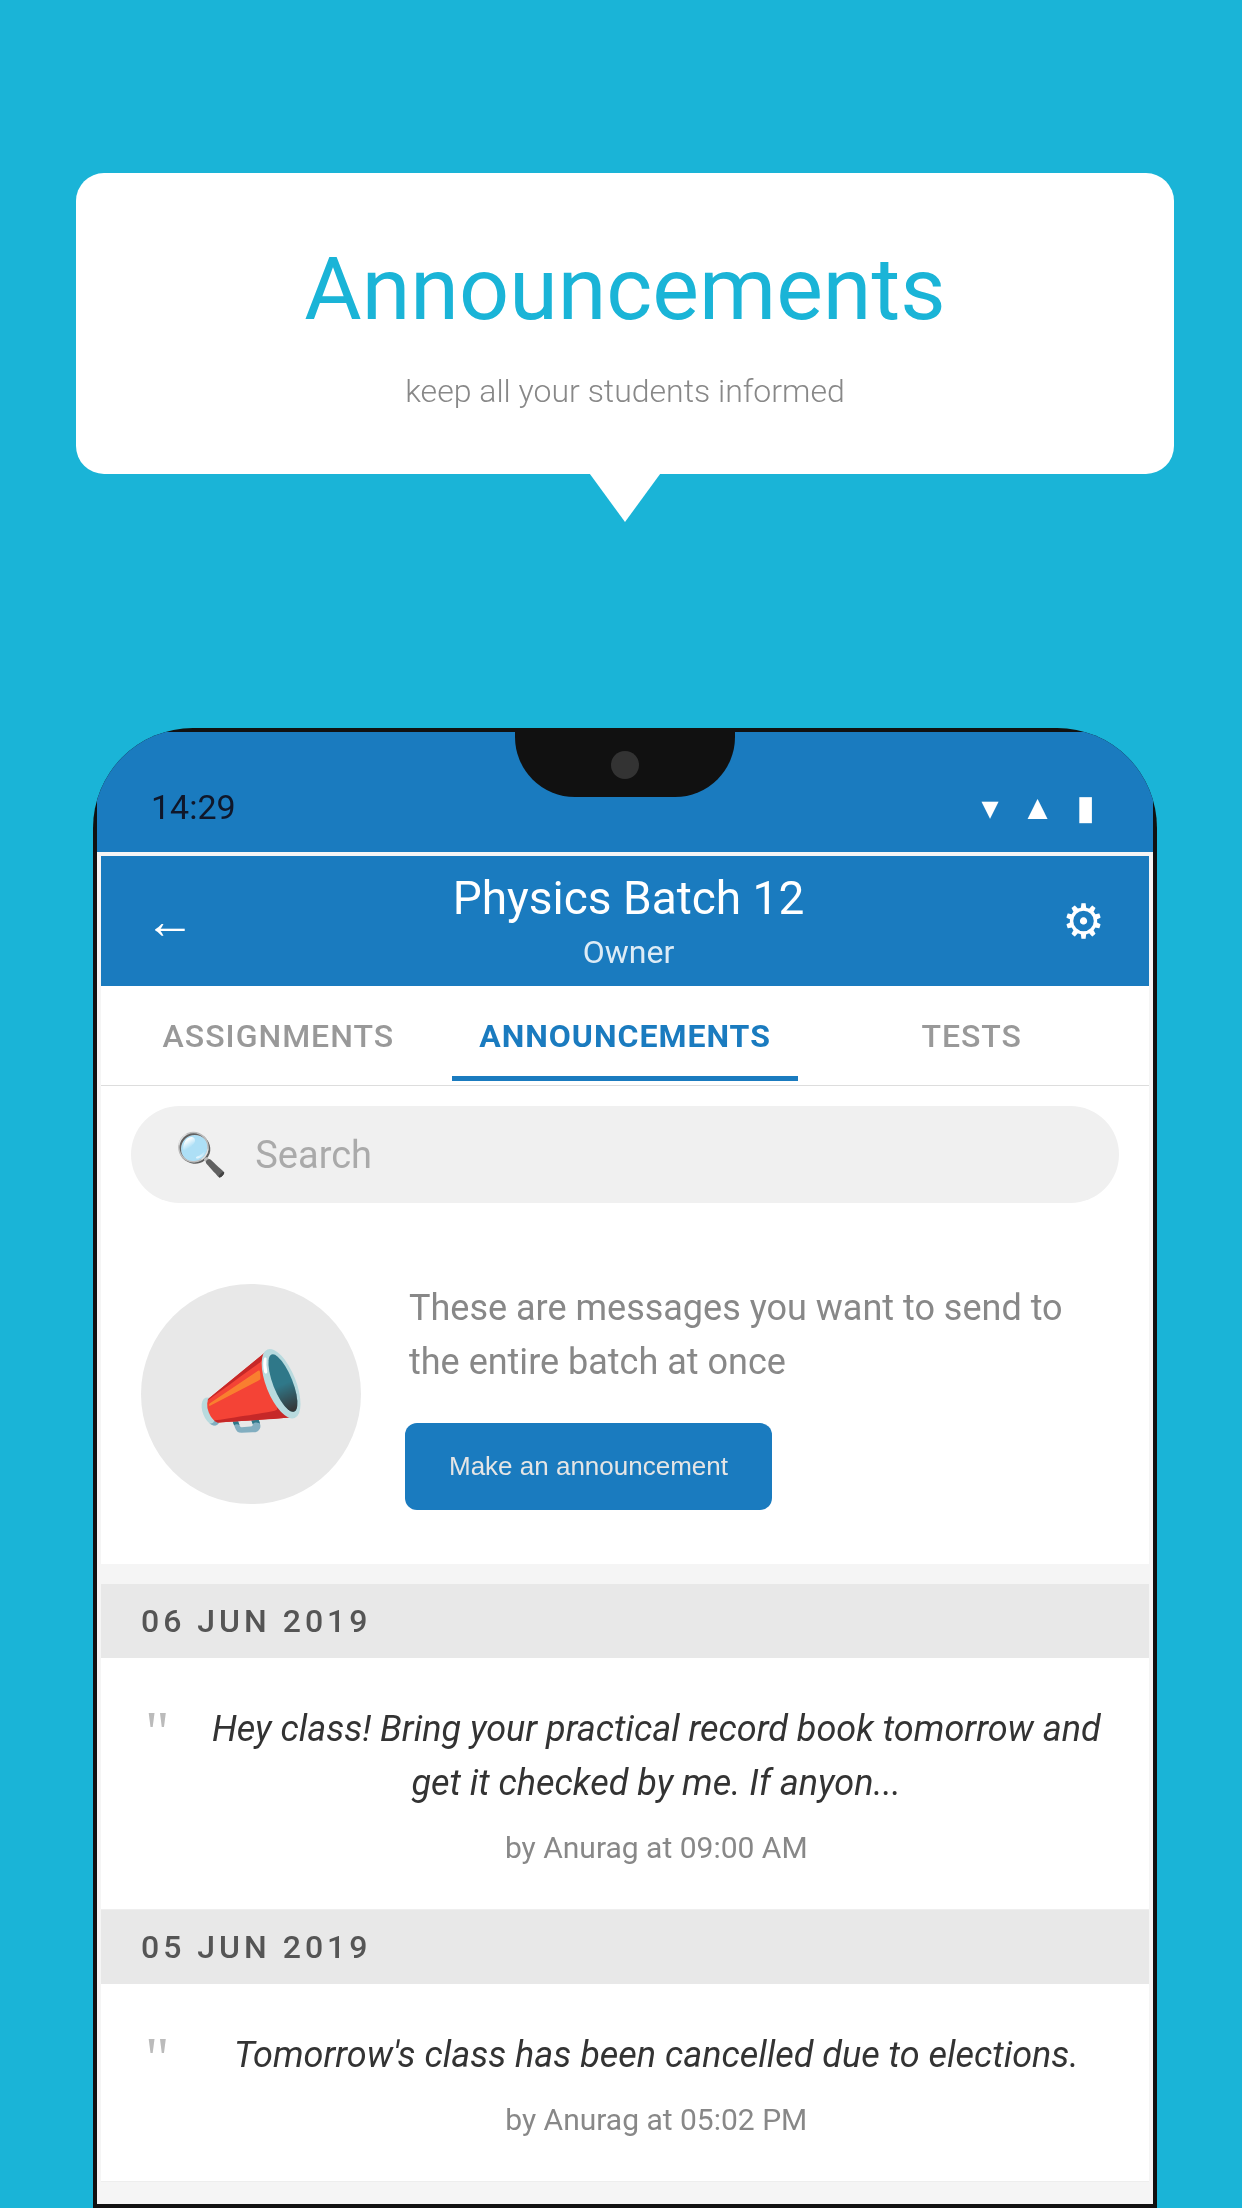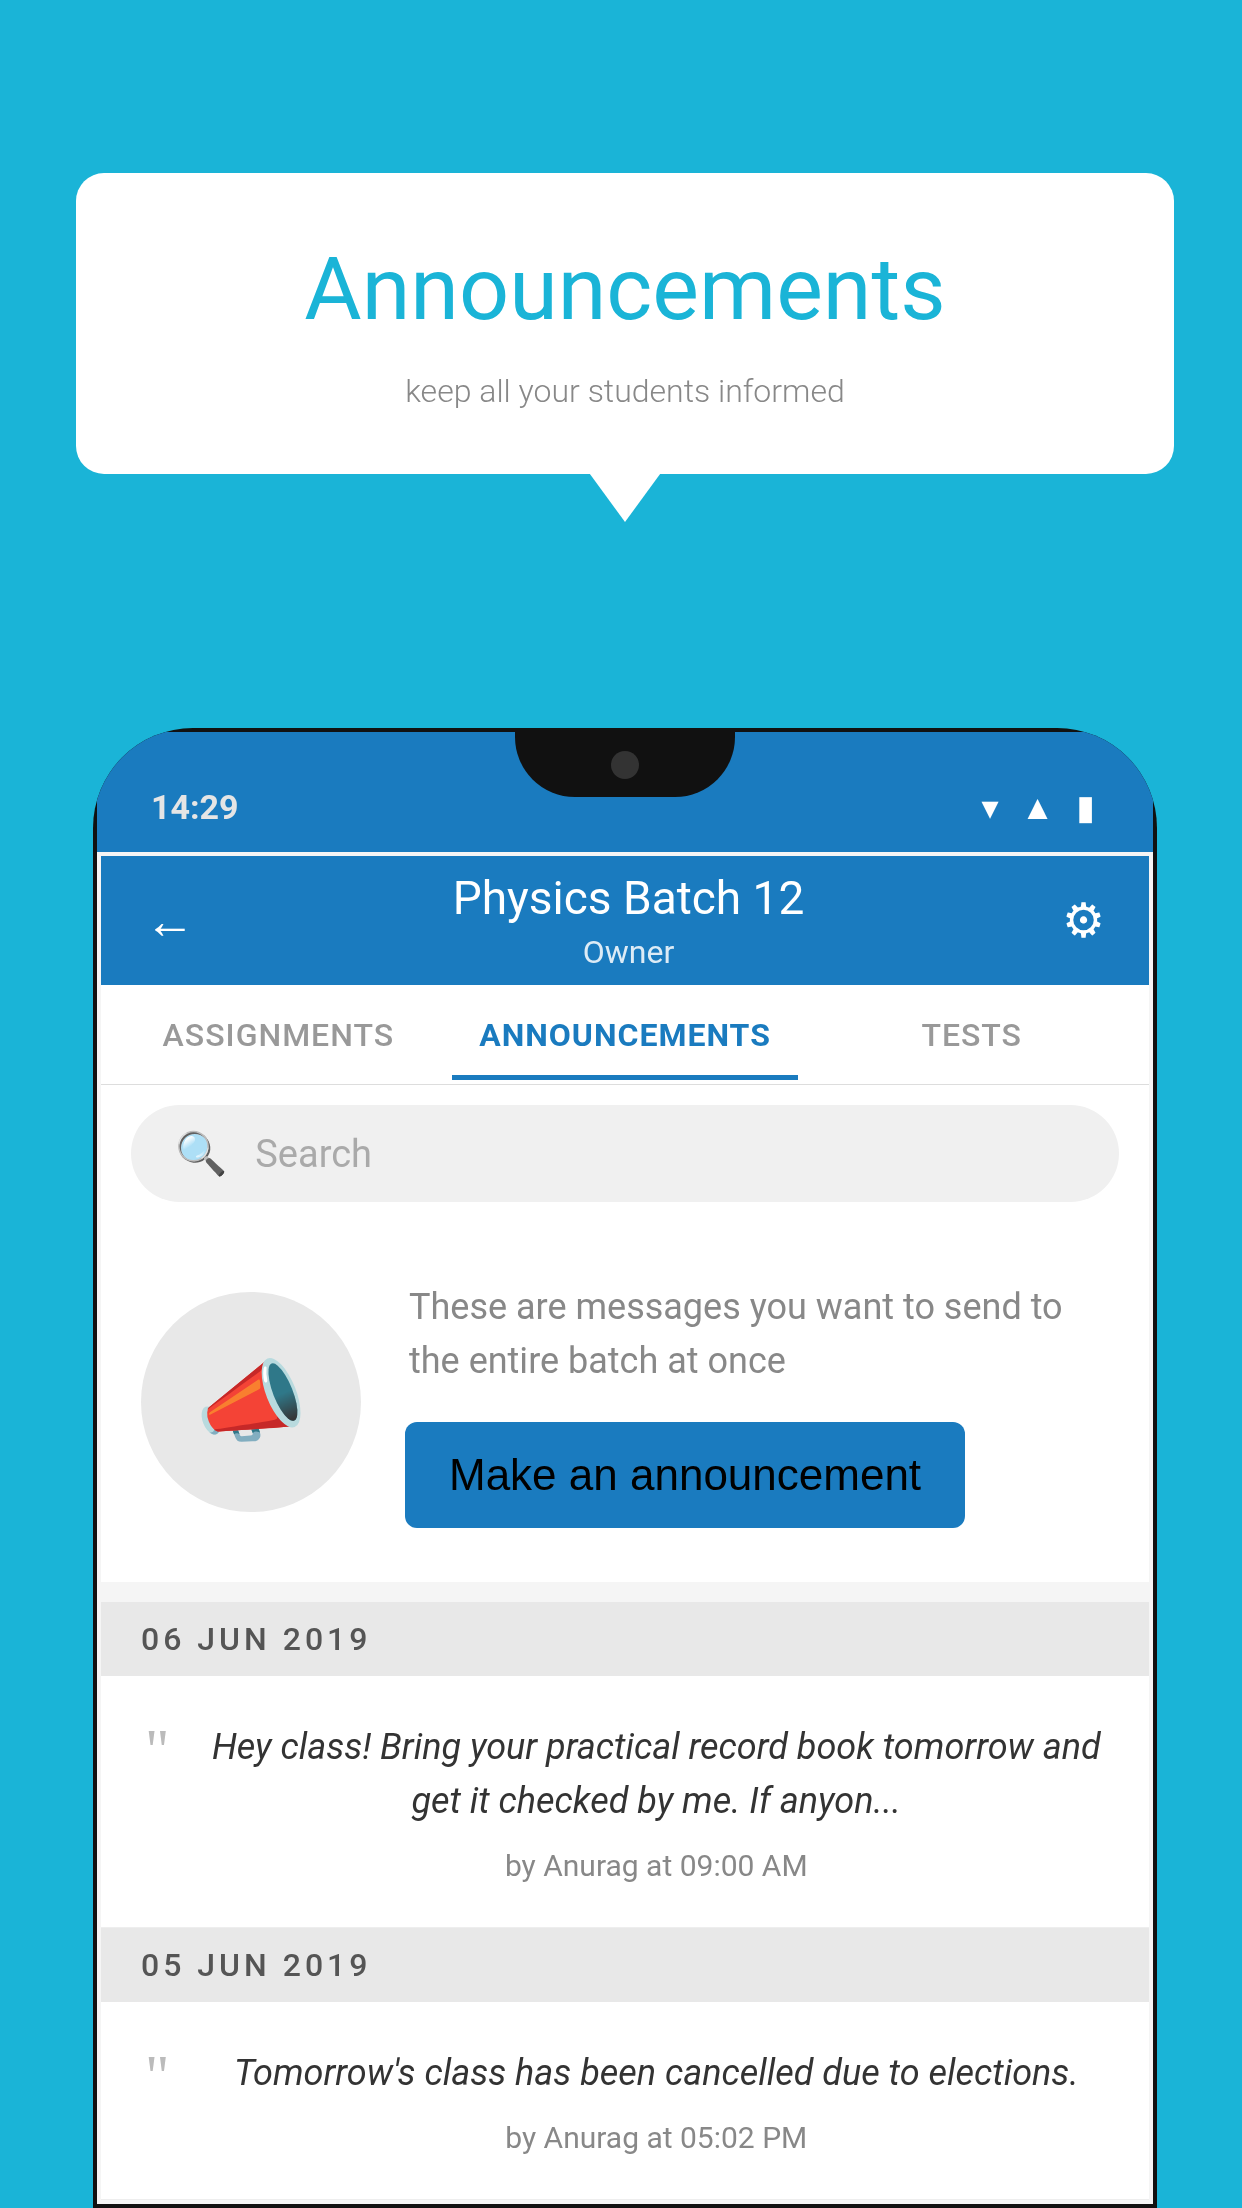--- a/index.html
+++ b/index.html
@@ -104,23 +104,23 @@
     }
 
     .camera-dot {
       width: 28px;
       height: 28px;
       background: #333;
       border-radius: 50%;
     }
 
     .status-left {
-      color: #e5e5e5;
+      color: #0f172a;
       font-size: 34px;
-      font-weight: 700;
+      font-weight: 400;
     }
 
     .status-right {
       display: flex;
       gap: 14px;
       align-items: center;
     }
 
     .status-icon {
       color: white;
@@ -265,25 +265,25 @@
 
     .empty-state-text {
       font-size: 36px;
       color: #888;
       line-height: 1.5;
       margin-bottom: 30px;
     }
 
     .make-announcement-btn {
       background: #1a7bbf;
-      color: #000000;
+      color: #e5e5e5;
       border: none;
       border-radius: 12px;
       padding: 28px 44px;
-      font-size: 44px;
+      font-size: 26px;
       cursor: pointer;
       font-weight: 500;
     }
 
     
     .date-header {
       background: #e8e8e8;
       padding: 18px 40px;
       font-size: 32px;
       color: #555;

